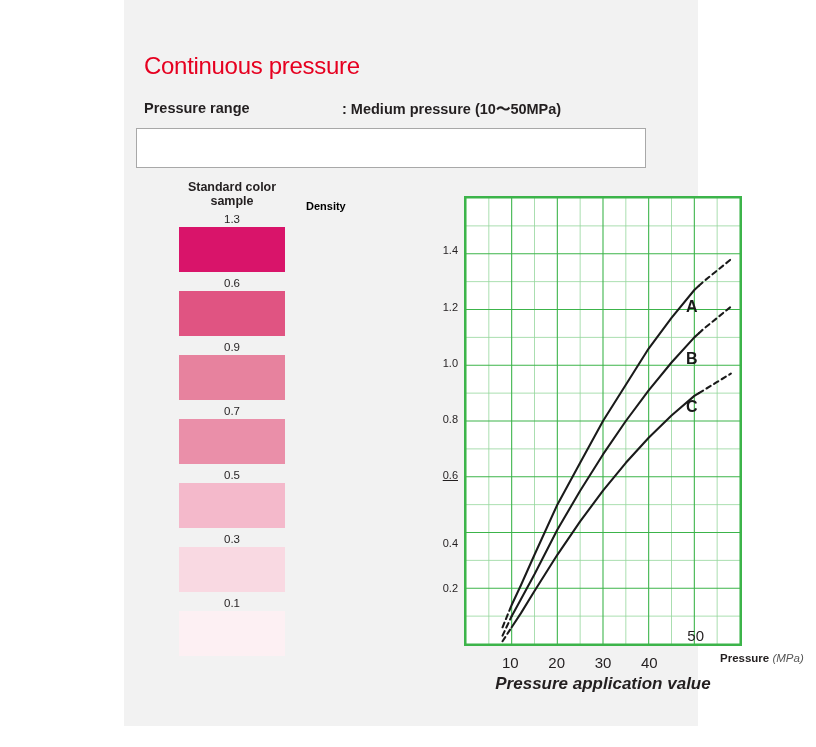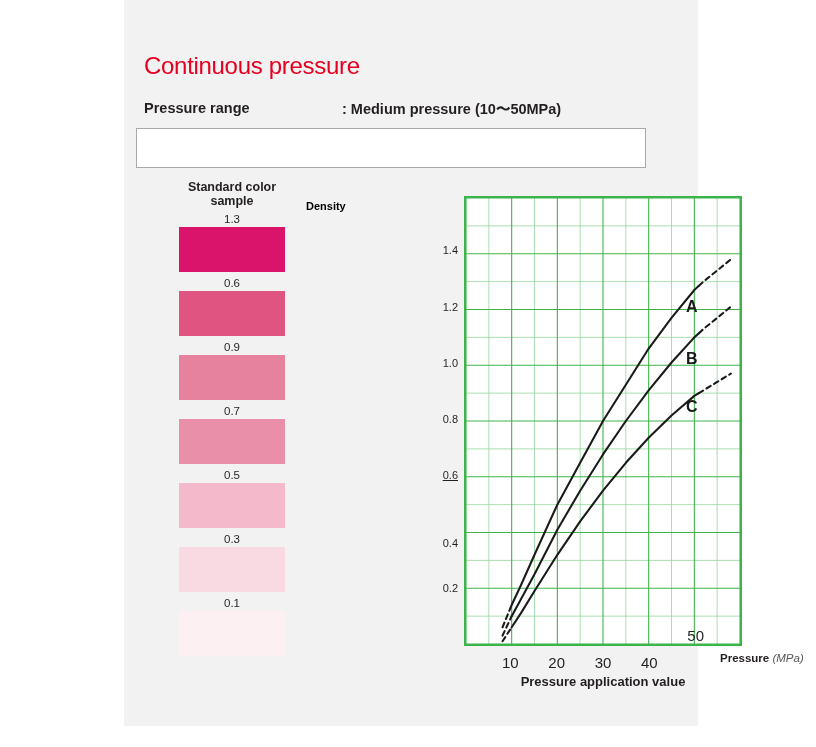--- a/index.html
+++ b/index.html
@@ -108,23 +108,24 @@
     color:#231f20;
     white-space:nowrap;
   }
   #press-unit b{font-weight:bold;margin-top:6px;}
   #press-unit i{font-style:italic;color:#555;}
   #xaxis-title{
     position:absolute;
     left:190px; top:494px;
     width:278px;
     text-align:center;
-    font-size:13px;
-    font-weight:bold;
-    color:#231f20;
+    font-size:17px;
+    font-weight:bold;
+    color:#231f20;
+    font-style:italic;
   }
   .curve-letter{
     position:absolute;
     font-size:16px;
     font-weight:bold;
     color:#1a1a1a;
   }
 </style>
 </head>
 <body>

